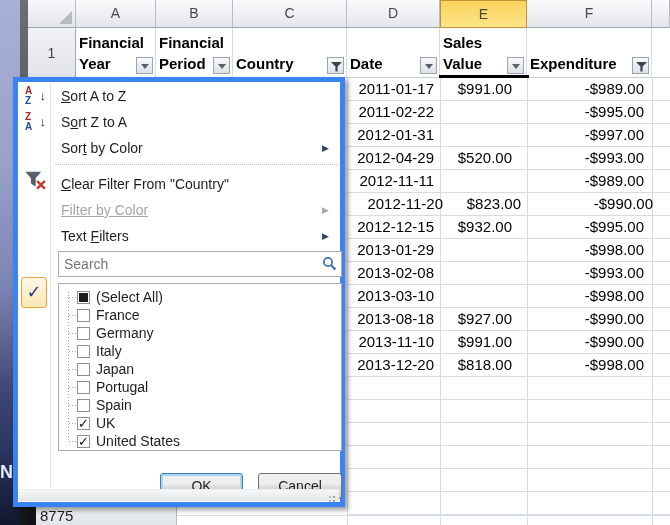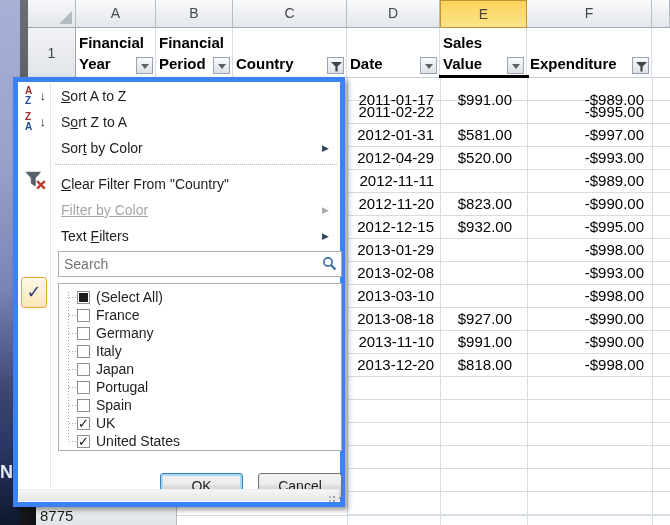--- a/index.html
+++ b/index.html
@@ -191,46 +191,45 @@
       </span>
     </div>
   </div>
   <div id="active-cell-border"></div>
 
   <div id="grid">
     <div class="vline vl-1"></div>
     <div class="vline vl-2"></div>
     <div class="vline vl-3"></div>
     <div id="data-rows">
-        <div class="data-row" style="top: 11px;">
+        <div class="data-row" style="top: 0px;">
     <div class="cell c-date">2011-01-17</div>
     <div class="cell c-sales">$991.00</div>
     <div class="cell c-exp">-$989.00</div>
   </div>
         <div class="data-row" style="top: 23px;">
     <div class="cell c-date">2011-02-22</div>
     <div class="cell c-sales"></div>
     <div class="cell c-exp">-$995.00</div>
   </div>
         <div class="data-row" style="top: 46px;">
     <div class="cell c-date">2012-01-31</div>
-    <div class="cell c-sales">$581.00</div>
     <div class="cell c-exp">-$997.00</div>
   </div>
         <div class="data-row" style="top: 69px;">
     <div class="cell c-date">2012-04-29</div>
     <div class="cell c-sales">$520.00</div>
     <div class="cell c-exp">-$993.00</div>
   </div>
         <div class="data-row" style="top: 92px;">
     <div class="cell c-date">2012-11-11</div>
     <div class="cell c-sales"></div>
     <div class="cell c-exp">-$989.00</div>
   </div>
-        <div class="data-row" style="top: 115px;">
+        <div class="data-row" style="top: 115px; margin-left: 9px;">
     <div class="cell c-date">2012-11-20</div>
     <div class="cell c-sales">$823.00</div>
     <div class="cell c-exp">-$990.00</div>
   </div>
         <div class="data-row" style="top: 138px;">
     <div class="cell c-date">2012-12-15</div>
     <div class="cell c-sales">$932.00</div>
     <div class="cell c-exp">-$995.00</div>
   </div>
         <div class="data-row" style="top: 161px;">

